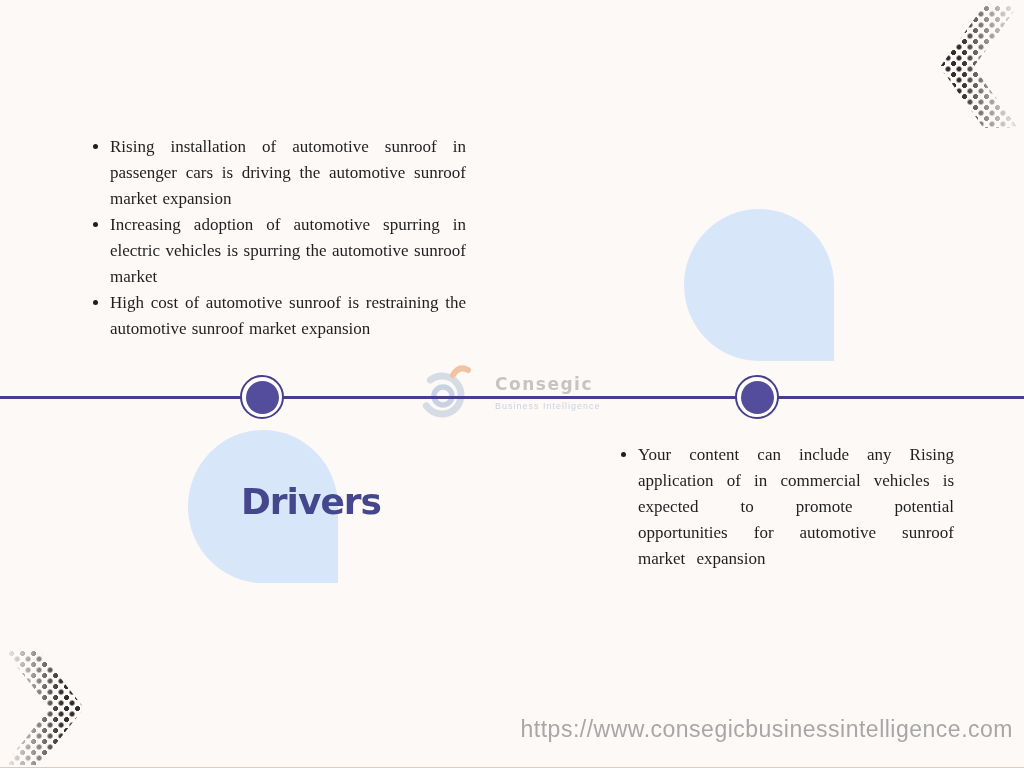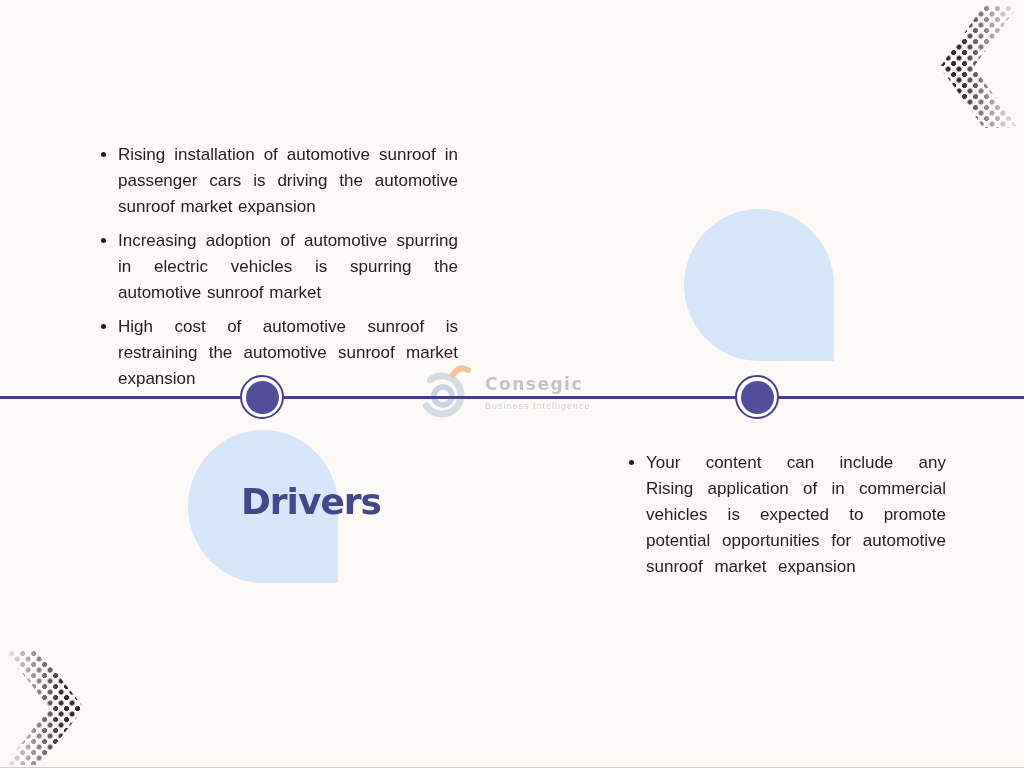--- a/index.html
+++ b/index.html
@@ -100,41 +100,41 @@
   
   .bullets {
     position: absolute;
     z-index: 2;
     list-style: disc outside;
     color: var(--body-text, #1f1f1f);
     font-size: 17px;
     line-height: 26px;
     text-align: justify;
   }
-  .bullets li { margin: 8px; }
+  .bullets li { margin: 0; font-family: Liberation Serif, serif; }
   .bullets-left {
     left: 88px; top: 134px;
     width: 378px;
     padding-left: 22px;
     word-spacing: 1px;
   }
   .bullets-right {
     left: 616px; top: 442px;
     width: 338px;
     padding-left: 22px;
     word-spacing: 7px;
   }
 
   
   .watermark {
     position: absolute;
     left: 416px; top: 360px;
     display: flex;
     align-items: center;
-    gap: 13px;
+    gap: 23px;
     opacity: 0.55;
     z-index: 2;
   }
   .wm-text { display: flex; flex-direction: column; }
   .wm-brand {
     font-family: "DejaVu Sans", sans-serif;
     font-weight: bold;
     font-size: 17px;
     letter-spacing: 1.5px;
     color: #9a9a9a;
@@ -197,14 +197,15 @@
 
         <path d="M37 15 Q43 5 52 10" fill="none" stroke="#e8995c" stroke-width="6" stroke-linecap="round"></path>
       </svg>
     </span>
     <span class="wm-text">
       <span class="wm-brand">Consegic</span>
       <span class="wm-tagline">Business Intelligence</span>
     </span>
   </div>
 
+  <div class="footer-url">https://www.consegicbusinessintelligence.com</div>
 
 </div>
 
 </body></html>

